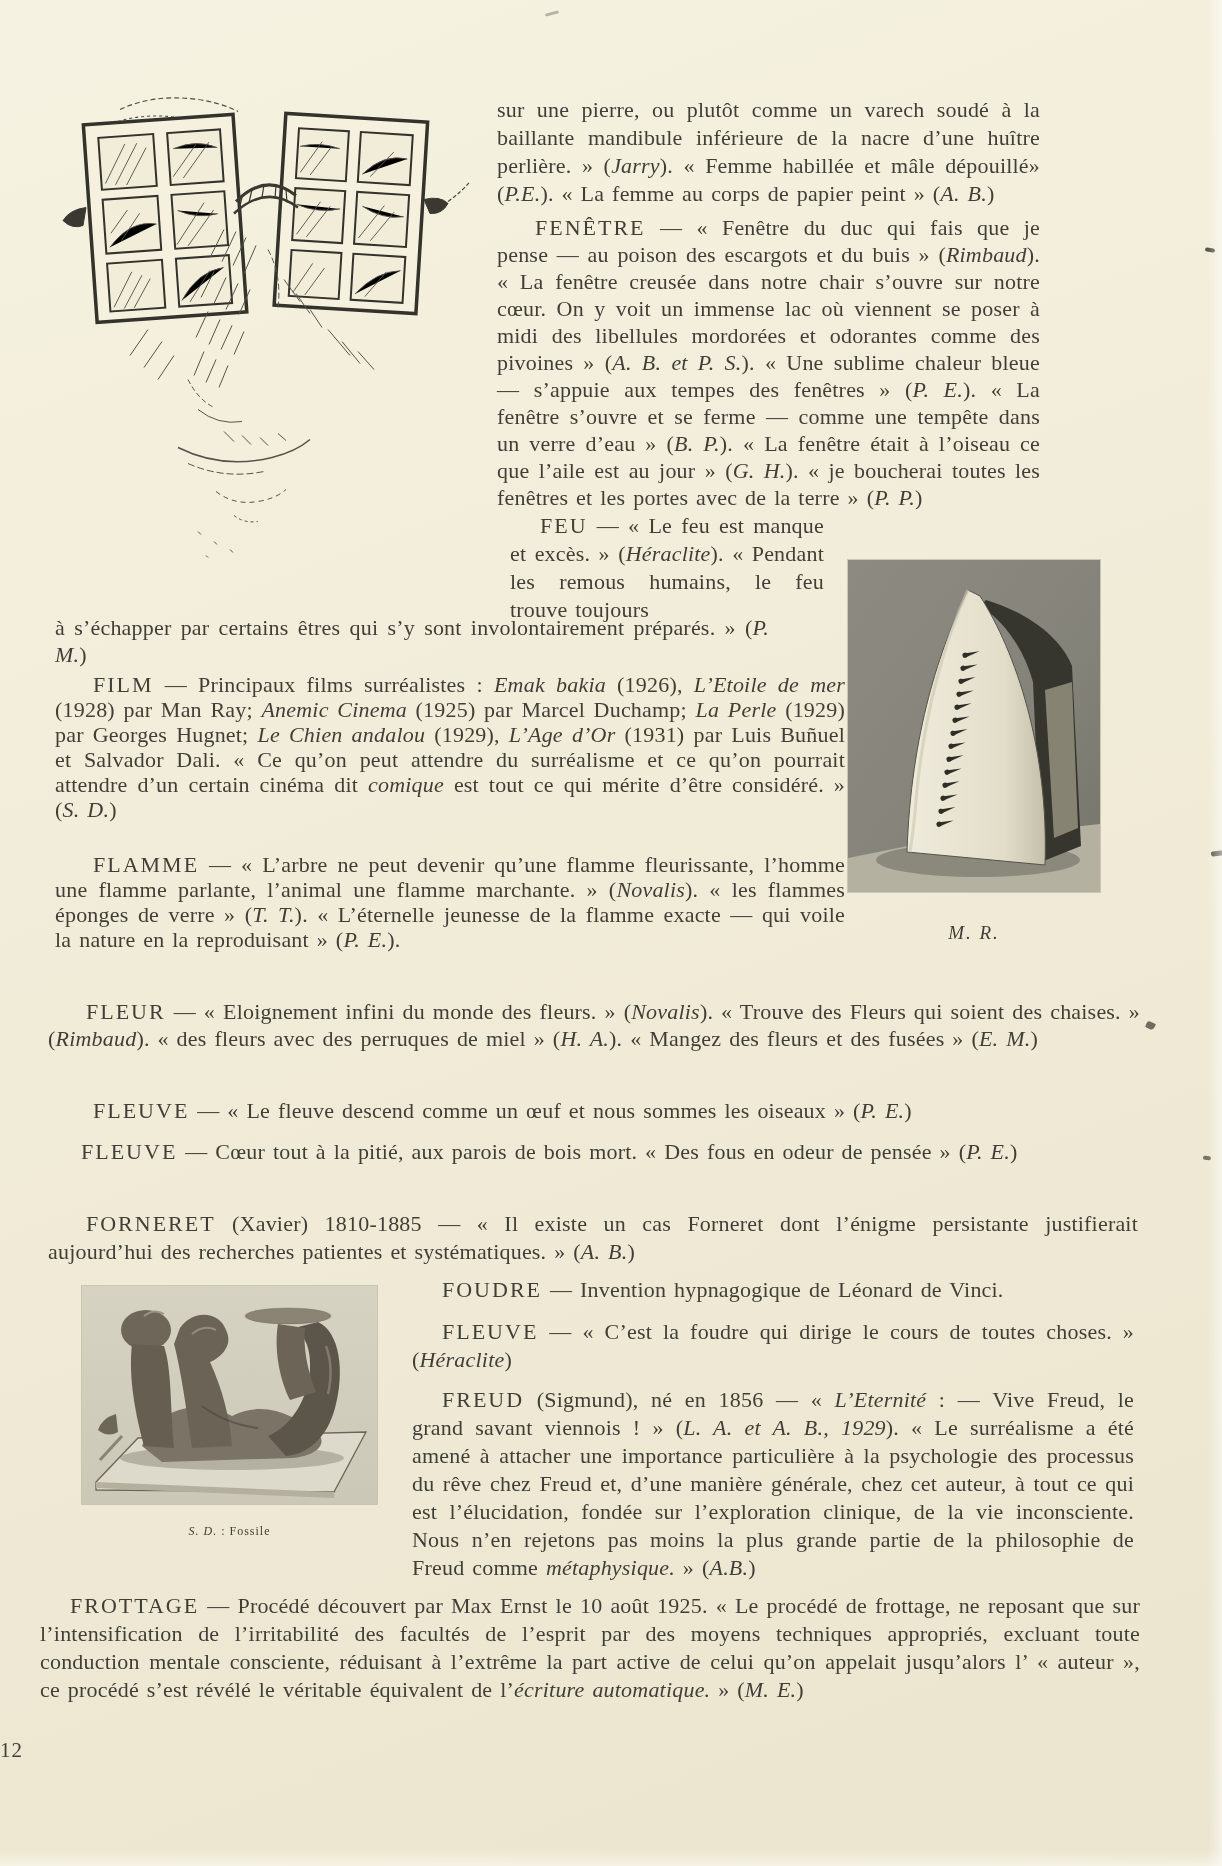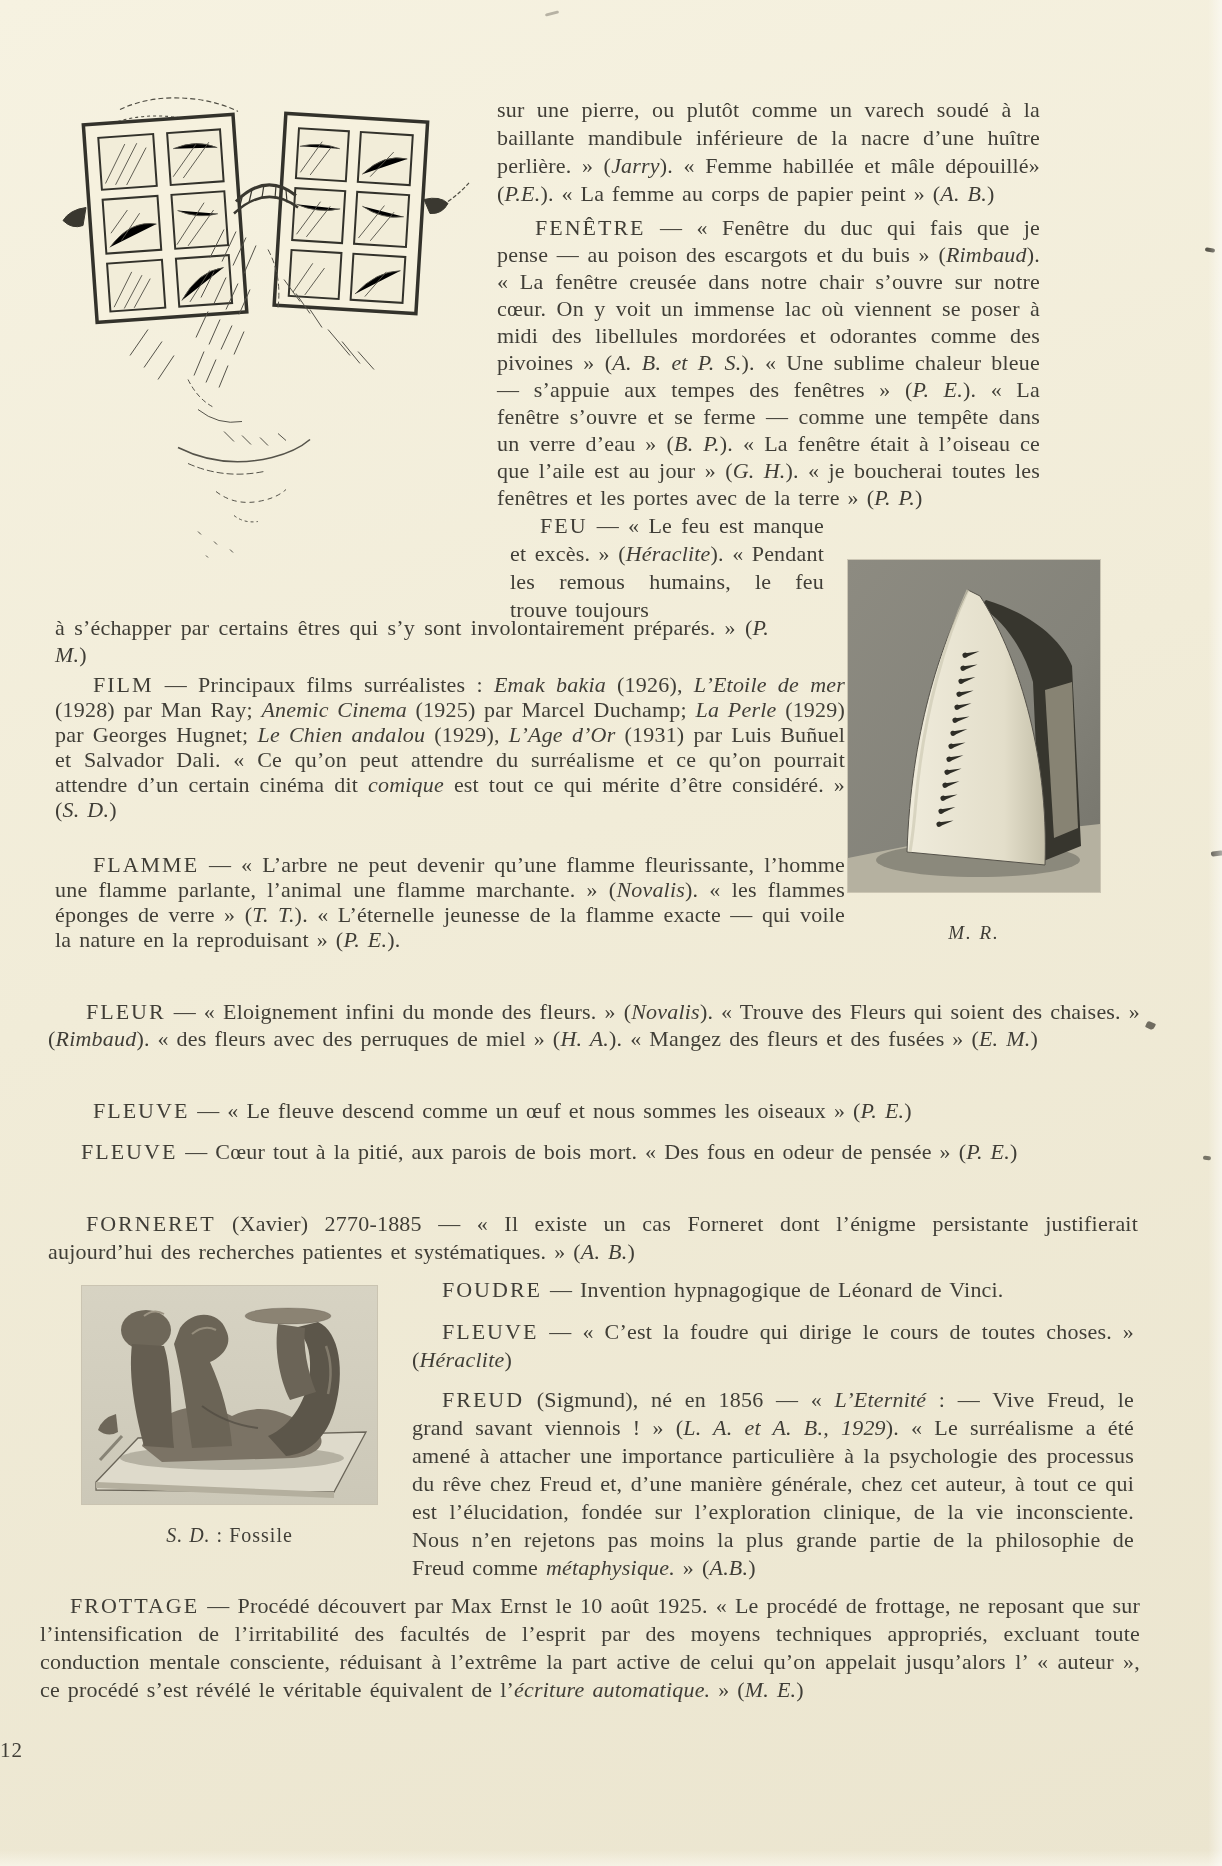--- a/index.html
+++ b/index.html
@@ -32,21 +32,21 @@
   .p10{left:412px;top:1276px;width:722px;line-height:28px;text-indent:30px;}
   .p11{left:412px;top:1318px;width:722px;line-height:28px;text-indent:30px;}
   .p12{left:412px;top:1386px;width:722px;line-height:28px;text-indent:30px;}
   .p13{left:40px;top:1592px;width:1100px;line-height:28px;text-indent:30px;font-family:Liberation Serif, serif;}
   figure{position:absolute;margin:0;}
   .fig-drawing{left:28px;top:78px;width:445px;height:488px;}
   .fig-iron{left:848px;top:560px;width:252px;}
   .fig-fossile{left:82px;top:1286px;width:295px;}
   .photo{display:block;box-shadow:0 0 0 1px rgba(90,85,70,.25);}
   .fig-iron figcaption{margin-top:30px;text-align:center;font-size:19px;letter-spacing:2px;}
-  .fig-fossile figcaption{margin-top:20px;text-align:center;font-size:20px;letter-spacing:1px;}
+  .fig-fossile figcaption{margin-top:20px;text-align:center;font-size:12px;letter-spacing:1px;}
   figcaption i{font-style:italic;}
   .pagenum{position:absolute;left:0;top:1738px;width:1150px;text-align:left;
     font-size:21px;letter-spacing:1px;}
   .speck{position:absolute;background:#59564b;border-radius:2px;}
   .sp1{left:1205px;top:248px;width:10px;height:4px;transform:rotate(8deg);}
   .sp2{left:1211px;top:851px;width:12px;height:5px;transform:rotate(-6deg);}
   .sp3{left:1146px;top:1022px;width:9px;height:7px;border-radius:3px 1px 4px 1px;transform:rotate(24deg);opacity:.85;}
   .sp4{left:1203px;top:1156px;width:8px;height:4px;transform:rotate(4deg);opacity:.8;}
   .sp5{left:545px;top:12px;width:14px;height:3px;opacity:.4;transform:rotate(-14deg);}
 </style>
@@ -210,21 +210,21 @@
 
   <p class="para p0"><span>sur une pierre, ou plutôt comme un varech soudé à la baillante mandibule inférieure de la nacre d’une huître perlière. » (</span><i>Jarry</i><span>). « Femme habillée et mâle dépouillé» (</span><i>P.E.</i><span>). « La femme au corps de papier peint » (</span><i>A. B.</i><span>)</span></p>
   <p class="para p1"><span class="head">FENÊTRE</span><span> — « Fenêtre du duc qui fais que je pense — au poison des escargots et du buis » (</span><i>Rimbaud</i><span>). « La fenêtre creusée dans notre chair s’ouvre sur notre cœur. On y voit un immense lac où viennent se poser à midi des libellules mordorées et odorantes comme des pivoines » (</span><i>A. B. et P. S.</i><span>). « Une sublime chaleur bleue — s’appuie aux tempes des fenêtres » (</span><i>P. E.</i><span>). « La fenêtre s’ouvre et se ferme — comme une tempête dans un verre d’eau » (</span><i>B. P.</i><span>). « La fenêtre était à l’oiseau ce que l’aile est au jour » (</span><i>G. H.</i><span>). « je boucherai toutes les fenêtres et les portes avec de la terre » (</span><i>P. P.</i><span>)</span></p>
   <p class="para p2"><span class="head">FEU</span><span> — « Le feu est manque et excès. » (</span><i>Héraclite</i><span>). « Pendant les remous humains, le feu trouve toujours</span></p>
   <p class="para p3"><span>à s’échapper par certains êtres qui s’y sont involontairement préparés. » (</span><i>P. M.</i><span>)</span></p>
   <p class="para p4"><span class="head">FILM</span><span> — Principaux films surréalistes : </span><i>Emak bakia</i><span> (1926), </span><i>L’Etoile de mer</i><span> (1928) par Man Ray; </span><i>Anemic Cinema</i><span> (1925) par Marcel Duchamp; </span><i>La Perle</i><span> (1929) par Georges Hugnet; </span><i>Le Chien andalou</i><span> (1929), </span><i>L’Age d’Or</i><span> (1931) par Luis Buñuel et Salvador Dali. « Ce qu’on peut attendre du surréalisme et ce qu’on pourrait attendre d’un certain cinéma dit </span><i>comique</i><span> est tout ce qui mérite d’être considéré. » (</span><i>S. D.</i><span>)</span></p>
   <p class="para p5"><span class="head">FLAMME</span><span> — « L’arbre ne peut devenir qu’une flamme fleurissante, l’homme une flamme parlante, l’animal une flamme marchante. » (</span><i>Novalis</i><span>). « les flammes éponges de verre » (</span><i>T. T.</i><span>). « L’éternelle jeunesse de la flamme exacte — qui voile la nature en la reproduisant » (</span><i>P. E.</i><span>).</span></p>
   <p class="para p6"><span class="head">FLEUR</span><span> — « Eloignement infini du monde des fleurs. » (</span><i>Novalis</i><span>). « Trouve des Fleurs qui soient des chaises. » (</span><i>Rimbaud</i><span>). « des fleurs avec des perruques de miel » (</span><i>H. A.</i><span>). « Mangez des fleurs et des fusées » (</span><i>E. M.</i><span>)</span></p>
   <p class="para p7"><span class="head">FLEUVE</span><span> — « Le fleuve descend comme un œuf et nous sommes les oiseaux » (</span><i>P. E.</i><span>)</span></p>
   <p class="para p8"><span class="head">FLEUVE</span><span> — Cœur tout à la pitié, aux parois de bois mort. « Des fous en odeur de pensée » (</span><i>P. E.</i><span>)</span></p>
-  <p class="para p9"><span class="head">FORNERET</span><span> (Xavier) 2770-1885 — « Il existe un cas Forneret dont l’énigme persistante justifierait aujourd’hui des recherches patientes et systématiques. » (</span><i>A. B.</i><span>)</span></p>
+  <p class="para p9"><span class="head">FORNERET</span><span> (Xavier) 1810-1885 — « Il existe un cas Forneret dont l’énigme persistante justifierait aujourd’hui des recherches patientes et systématiques. » (</span><i>A. B.</i><span>)</span></p>
   <p class="para p10"><span class="head">FOUDRE</span><span> — Invention hypnagogique de Léonard de Vinci.</span></p>
   <p class="para p11"><span class="head">FLEUVE</span><span> — « C’est la foudre qui dirige le cours de toutes choses. » (</span><i>Héraclite</i><span>)</span></p>
   <p class="para p12"><span class="head">FREUD</span><span> (Sigmund), né en 1856 — « </span><i>L’Eternité</i><span> : — Vive Freud, le grand savant viennois ! » (</span><i>L. A. et A. B., 1929</i><span>). « Le surréalisme a été amené à attacher une importance particulière à la psychologie des processus du rêve chez Freud et, d’une manière générale, chez cet auteur, à tout ce qui est l’élucidation, fondée sur l’exploration clinique, de la vie inconsciente. Nous n’en rejetons pas moins la plus grande partie de la philosophie de Freud comme </span><i>métaphysique.</i><span> » (</span><i>A.B.</i><span>)</span></p>
   <p class="para p13"><span class="head">FROTTAGE</span><span> — Procédé découvert par Max Ernst le 10 août 1925. « Le procédé de frottage, ne reposant que sur l’intensification de l’irritabilité des facultés de l’esprit par des moyens techniques appropriés, excluant toute conduction mentale consciente, réduisant à l’extrême la part active de celui qu’on appelait jusqu’alors l’ « auteur », ce procédé s’est révélé le véritable équivalent de l’</span><i>écriture automatique.</i><span> » (</span><i>M. E.</i><span>)</span></p>
 
   <div class="pagenum">12</div>
 
   <div class="speck sp1"></div>
   <div class="speck sp2"></div>
   <div class="speck sp3"></div>

